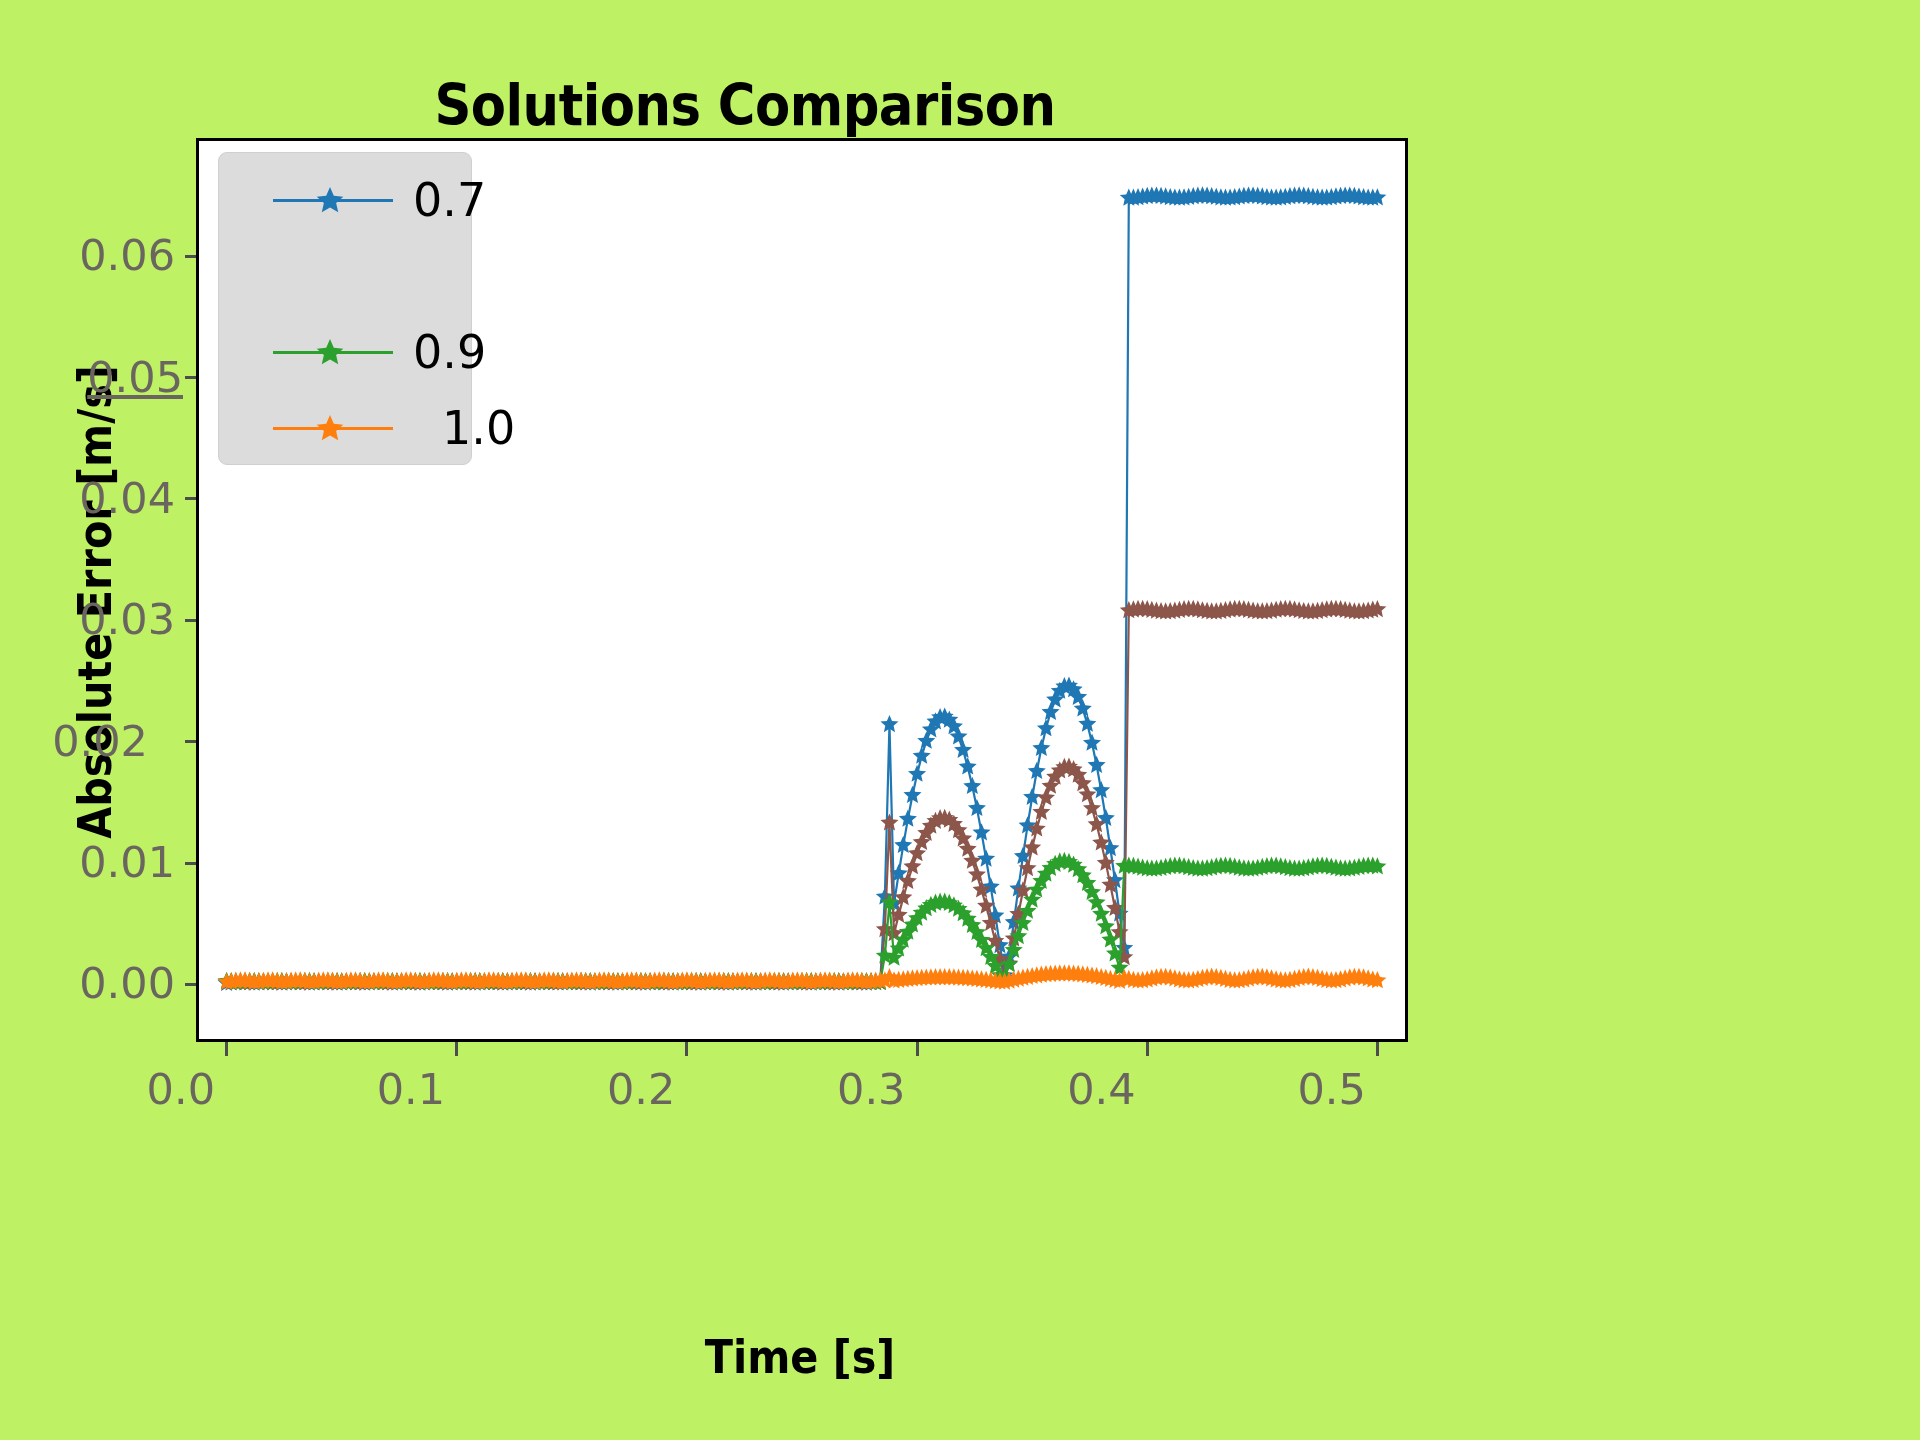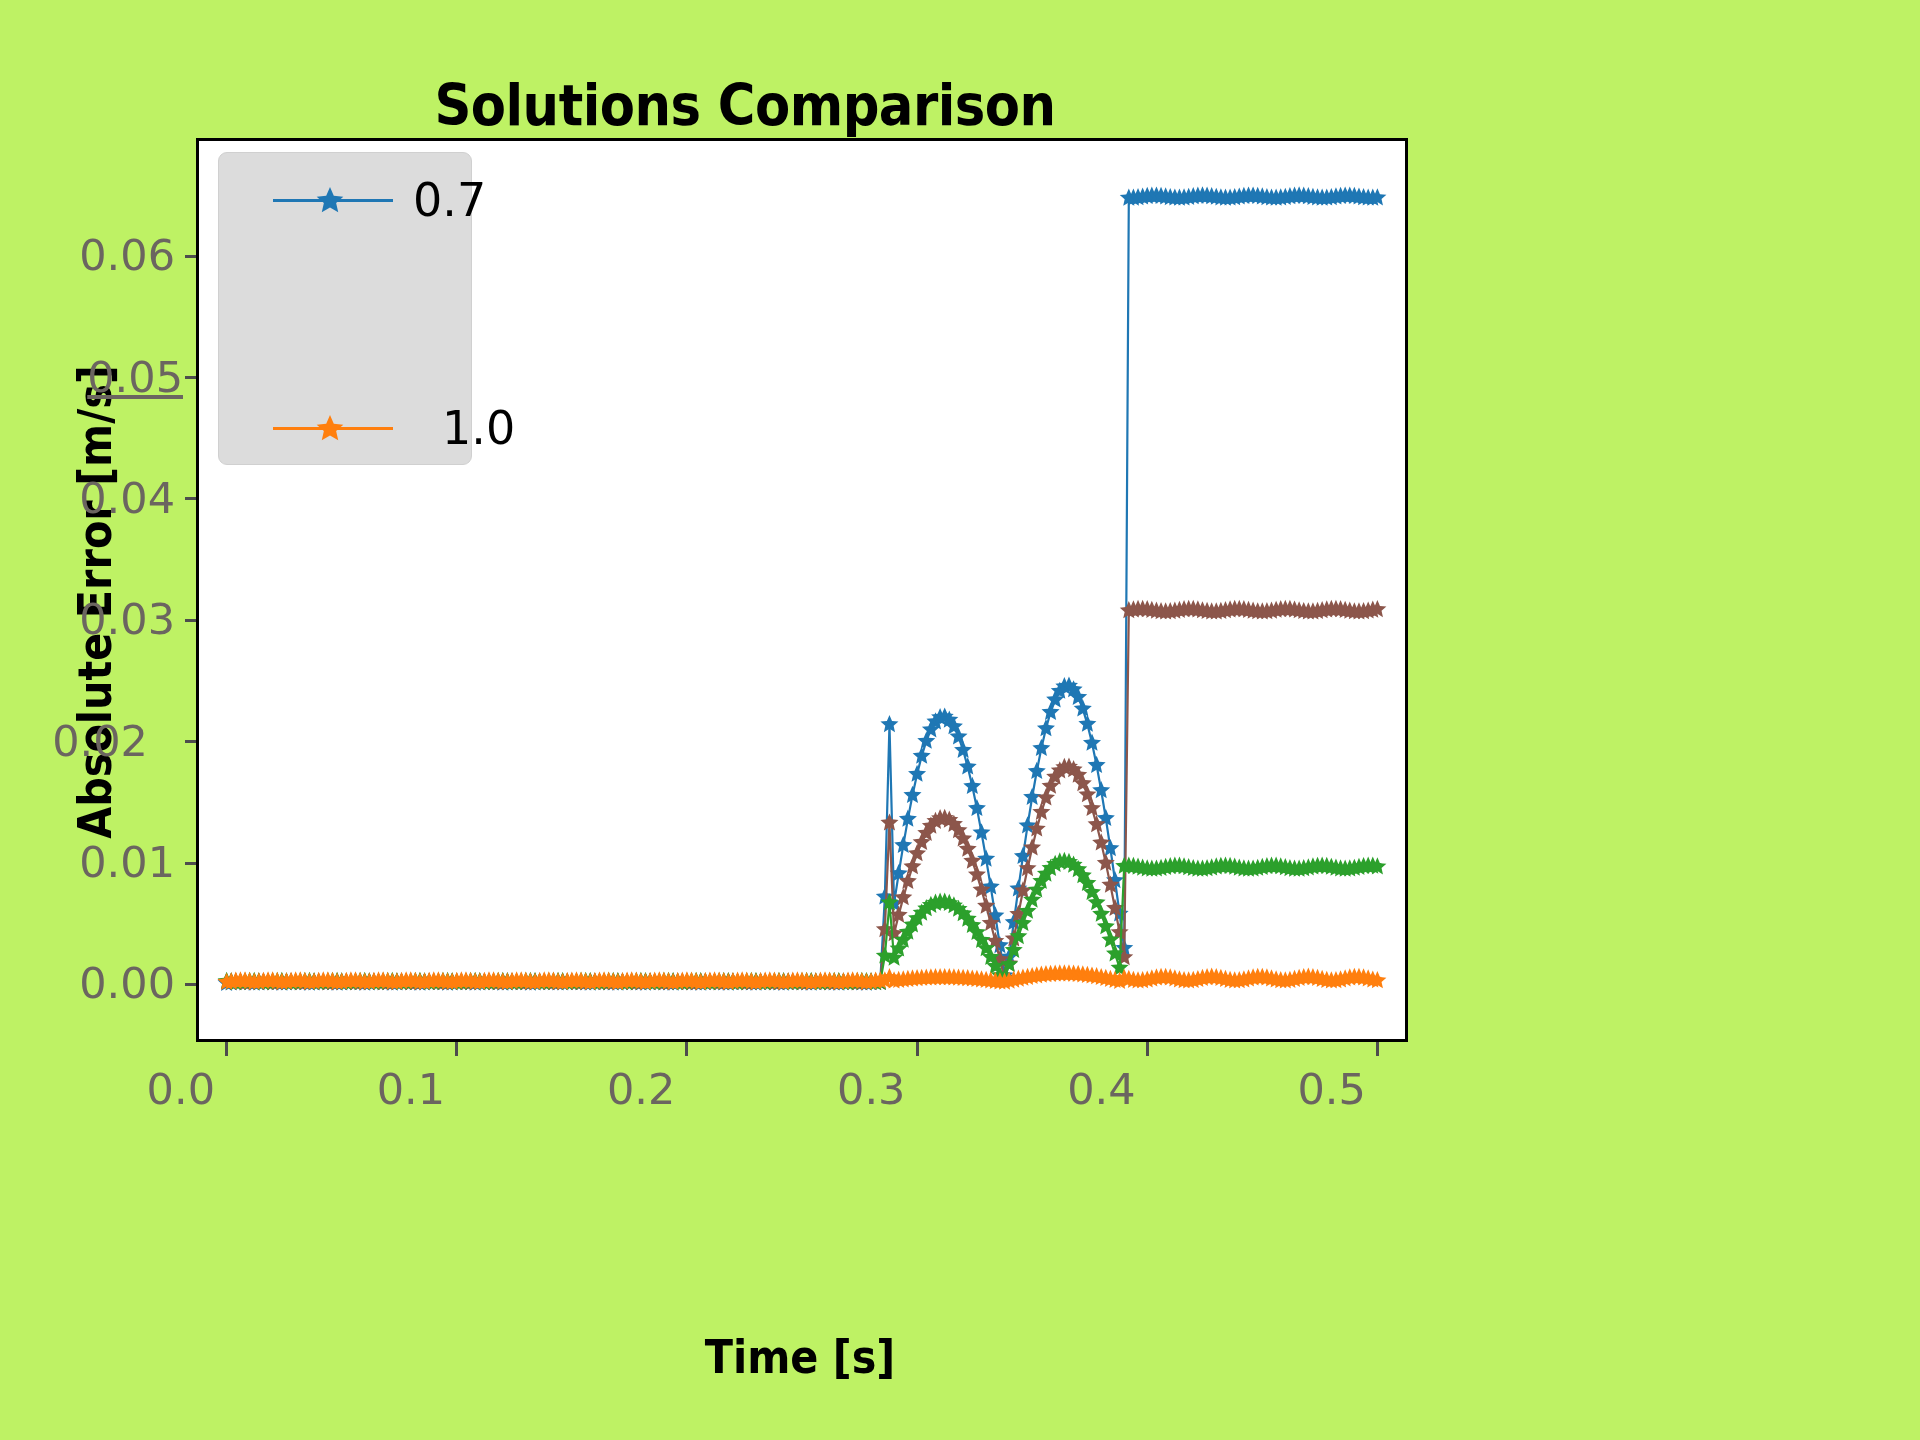--- a/index.html
+++ b/index.html
@@ -1161,20 +1161,29 @@
   <div id="legend">
       <div class="legend-row" style="top: 8px;">
         <div class="legend-sample">
           <div class="legend-line" style="background: rgb(31, 119, 180);"></div>
           <div class="legend-star"><svg width="30" height="30" viewBox="0 0 30 30">
               <path d="M15.00,1.00 L18.79,9.79 L28.31,10.67 L21.12,16.99 L23.23,26.33 L15.00,21.44 L6.77,26.33 L8.88,16.99 L1.69,10.67 L11.21,9.79 Z" fill="#1f77b4"></path>
             </svg></div>
         </div>
         <div class="legend-label">0.7</div>
       </div>
+      <div class="legend-row" style="top: 160px;">
+        <div class="legend-sample">
+          <div class="legend-line" style="background: rgb(44, 160, 44);"></div>
+          <div class="legend-star"><svg width="30" height="30" viewBox="0 0 30 30">
+              <path d="M15.00,1.00 L18.79,9.79 L28.31,10.67 L21.12,16.99 L23.23,26.33 L15.00,21.44 L6.77,26.33 L8.88,16.99 L1.69,10.67 L11.21,9.79 Z" fill="#2ca02c"></path>
+            </svg></div>
+        </div>
+        <div class="legend-label">0.9</div>
+      </div>
       <div class="legend-row" style="top: 236px; gap: 29px;">
         <div class="legend-sample">
           <div class="legend-line" style="background: rgb(255, 127, 14);"></div>
           <div class="legend-star"><svg width="30" height="30" viewBox="0 0 30 30">
               <path d="M15.00,1.00 L18.79,9.79 L28.31,10.67 L21.12,16.99 L23.23,26.33 L15.00,21.44 L6.77,26.33 L8.88,16.99 L1.69,10.67 L11.21,9.79 Z" fill="#ff7f0e"></path>
             </svg></div>
         </div>
         <div class="legend-label">1.0</div>
       </div>
     </div>

